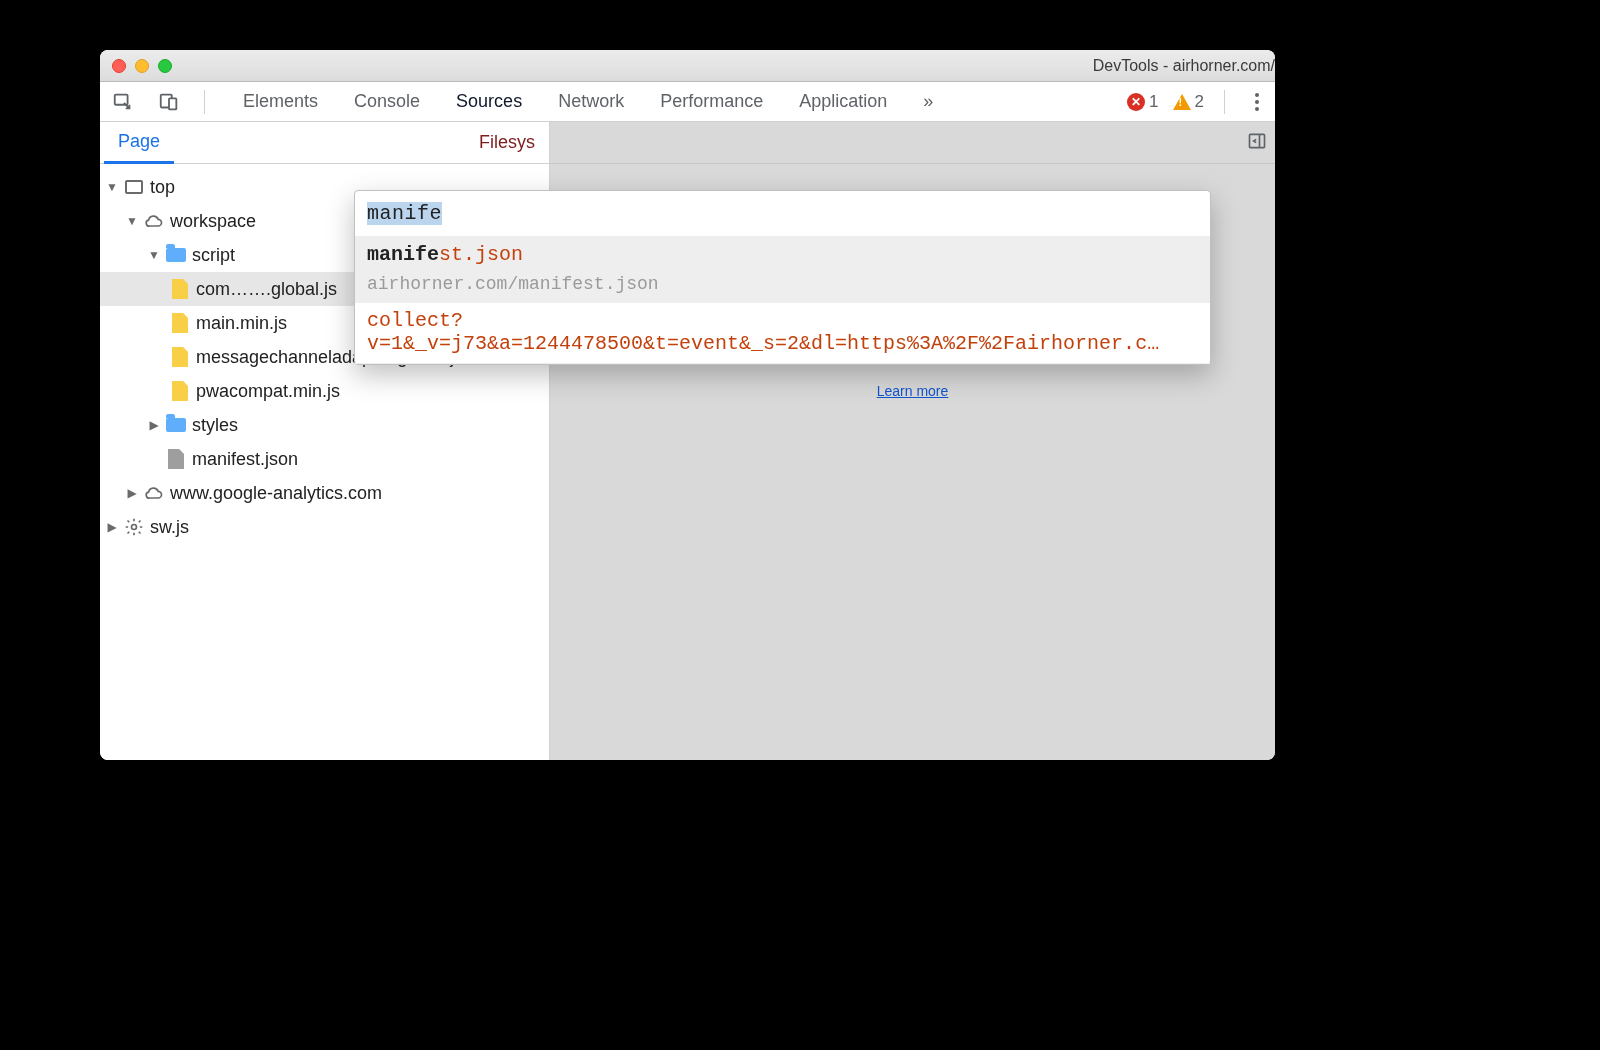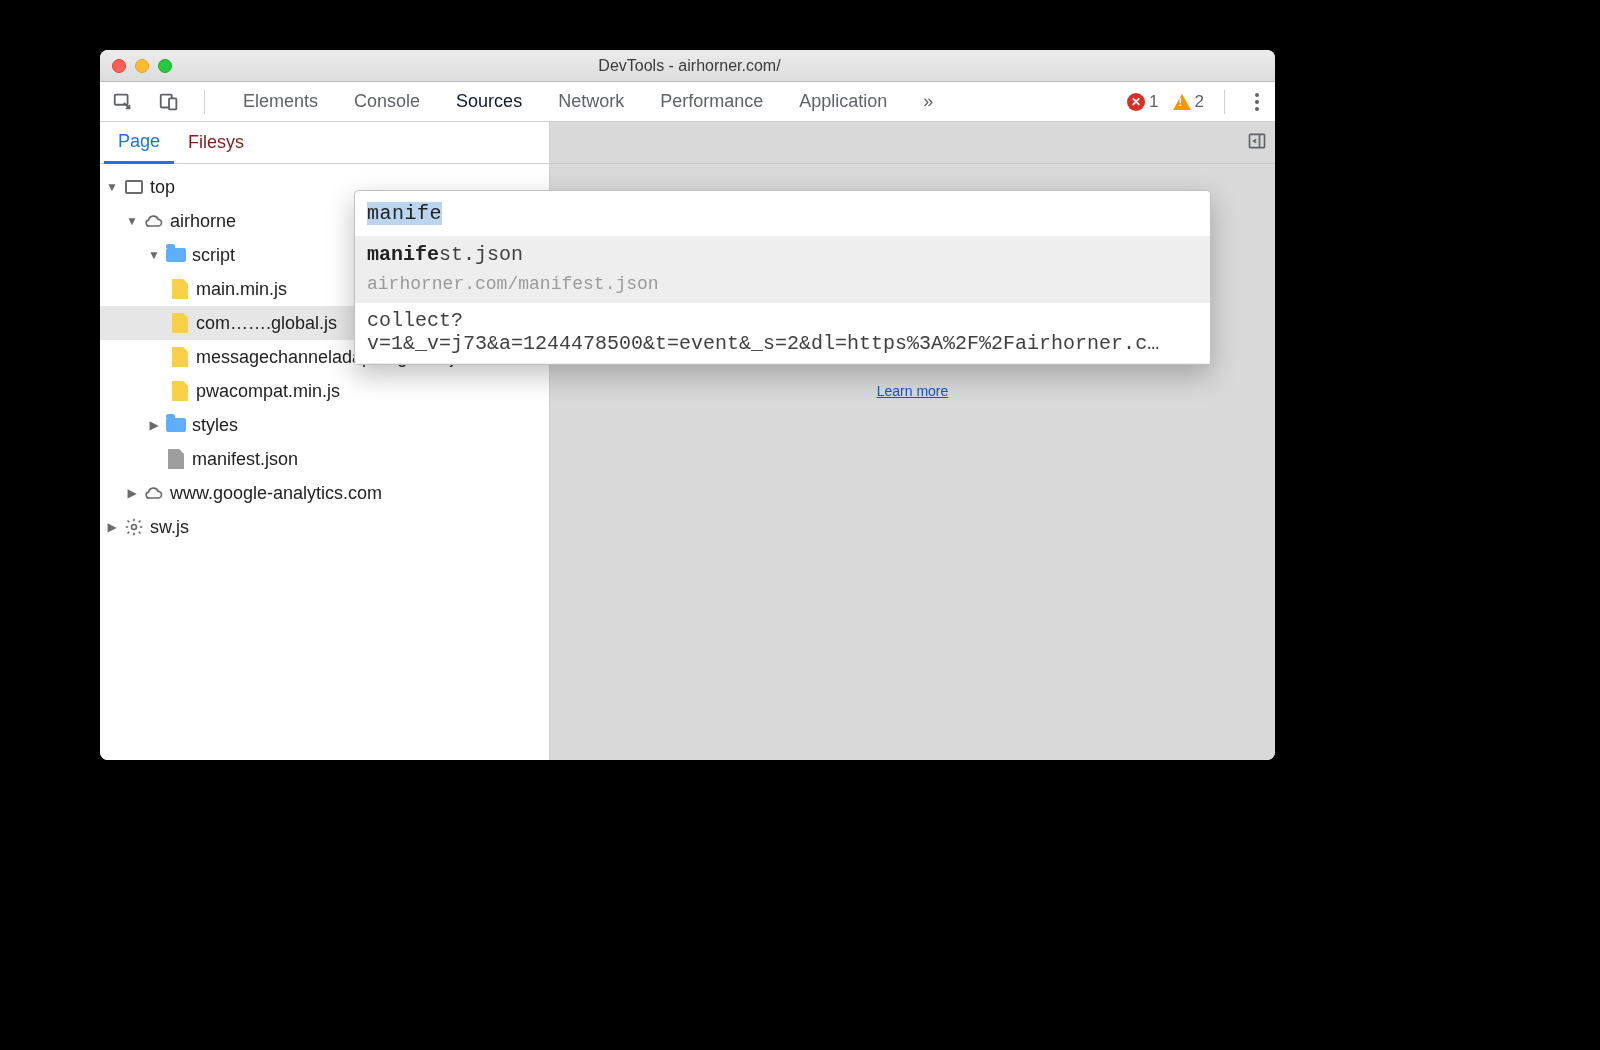--- a/index.html
+++ b/index.html
@@ -27,21 +27,21 @@
     background: linear-gradient(#ececec,#dcdcdc);
     border-bottom: 1px solid #b9b9b9;
     display: flex; align-items: center;
     position: relative;
   }
   .traffic { display: flex; gap: 9px; margin-left: 12px; }
   .tl { width: 14px; height: 14px; border-radius: 50%; }
   .tl.close { background:#ff5f57; border:1px solid #e33e32; }
   .tl.min   { background:#febc2e; border:1px solid #e0a128; }
   .tl.zoom  { background:#28c840; border:1px solid #1aab29; }
-  .title { position:absolute; left:4px; right:0; text-align:center; font-size:16px; color:#3b3b3b; pointer-events:none; }
+  .title { position:absolute; left:4px; right:0; text-align:right; font-size:16px; color:#3b3b3b; pointer-events:none; }
   
   .toolbar {
     height: 40px;
     border-bottom: 1px solid #d0d0d0;
     display: flex; align-items: center;
     padding: 0 6px 0 8px;
     gap: 16px;
   }
   .tb-icon { width:30px; height:30px; display:flex; align-items:center; justify-content:center; color:#5f6368; }
   .tb-sep { width:1px; height:24px; background:#d0d0d0; margin:0 4px; }
@@ -52,21 +52,21 @@
   .error-pill { display:flex; align-items:center; gap:4px; font-size:17px; color:#5f6368; }
   .dot-round { width:18px; height:18px; border-radius:50%; display:inline-flex; align-items:center; justify-content:center; color:#fff; font-size:12px; font-weight:bold; }
   .dot-red { background:#d93025; }
   .tri-orange { width:0;height:0;border-left:9px solid transparent;border-right:9px solid transparent;border-bottom:16px solid #f29900; position:relative; }
   .tri-orange::after{content:"!";position:absolute;left:-3px;top:2px;color:#fff;font-size:11px;font-weight:bold;}
   .kebab { width:24px; display:flex; flex-direction:column; align-items:center; gap:3px; }
   .kebab span{ width:4px;height:4px;border-radius:50%;background:#5f6368; }
   
   .body { flex:1; display:flex; min-height:0; }
   .sidebar { width:450px; border-right:1px solid #d0d0d0; display:flex; flex-direction:column; background:#fff; position:relative; }
-  .side-tabs { height:42px; border-bottom:1px solid #d0d0d0; display:flex; align-items:center; gap:0; padding-left:4px; font-size:18px; }
+  .side-tabs { height:42px; border-bottom:1px solid #d0d0d0; display:flex; align-items:center; gap:0; padding-left:4px; font-size:18px;justify-content:space-between; }
   .side-tab { padding:0 14px; height:100%; display:flex; align-items:center; color:#7f1d1d; }
   .side-tab.active { color:#1a73e8; border-bottom:3px solid #1a73e8; margin-bottom:-1px; font-weight:500;}
   .tree { padding: 6px 0; overflow:auto; font-size:18px; color:#222; }
   .row { display:flex; align-items:center; height:34px; gap:6px; padding-left:6px; white-space:nowrap; }
   .row .twisty { width:12px; text-align:center; color:#6a6a6a; font-size:12px; }
   .indent1{padding-left:26px;} .indent2{padding-left:48px;} .indent3{padding-left:70px;}
   .row img, .row .ic { width:20px; height:20px; flex:0 0 20px; }
   .ic { display:inline-flex; align-items:center; justify-content:center; }
   .ic-frame{ border:2px solid #6a6a6a; width:18px;height:14px;border-radius:2px; }
   .ic-cloud svg{ width:22px; height:16px; }
@@ -95,21 +95,21 @@
     z-index:20;
     font-family: Menlo, Consolas, "Courier New", monospace;
   }
   .pop-input { height:46px; display:flex; align-items:center; padding:0 12px; border-bottom:1px solid #eee; }
   .pop-input .txt{ font-size:20px; color:#222; letter-spacing:.5px; }
   .pop-input .sel{ background:#bcd5ef; }
   .pop-results .res{ padding:6px 12px 8px 12px; border-bottom:1px solid #eee; }
   .pop-results .res.hl{ background:#eeeeee; }
   .res .line1{ font-size:20px; color:#222; }
   .res .line1 .b{ font-weight:700; }
-  .res .line1 .dim{ color:#404040; }
+  .res .line1 .dim{ color:#c2410c; }
   .res .line2{ font-size:18px; color:#9a9a9a; margin-top:8px; }
 </style>
 </head>
 <body>
 
 <div class="window">
 
   <div class="titlebar">
     <div class="traffic">
       <div class="tl close"></div>
@@ -173,40 +173,40 @@
             </span>
           <span>top</span>
         </div>
         <div class="row indent1">
           <span class="twisty">▼</span>
           <span class="ic ic-cloud">
             <svg viewBox="0 0 24 16" fill="none" stroke="#6a6a6a" stroke-width="2">
                 <path d="M7 14h10a4 4 0 0 0 0-8 6 6 0 0 0-11.5 1A3.5 3.5 0 0 0 7 14z"></path>
               </svg>
           </span>
-          <span>airhorne</span>
+          <span>workspace</span>
         </div>
         <div class="row indent2">
           <span class="twisty">▼</span>
           <span class="ic">
               <span class="ic-folder"></span>
             </span>
           <span>script</span>
         </div>
+        <div class="row indent3 sel">
+          <span class="ic">
+              <span class="ic-jsfile"></span>
+            </span>
+          <span>com…….global.js</span>
+        </div>
         <div class="row indent3">
           <span class="ic">
               <span class="ic-jsfile"></span>
             </span>
           <span>main.min.js</span>
-        </div>
-        <div class="row indent3 sel">
-          <span class="ic">
-              <span class="ic-jsfile"></span>
-            </span>
-          <span>com…….global.js</span>
         </div>
         <div class="row indent3">
           <span class="ic">
               <span class="ic-jsfile"></span>
             </span>
           <span>messagechanneladapter.global.js</span>
         </div>
         <div class="row indent3">
           <span class="ic">
               <span class="ic-jsfile"></span>

